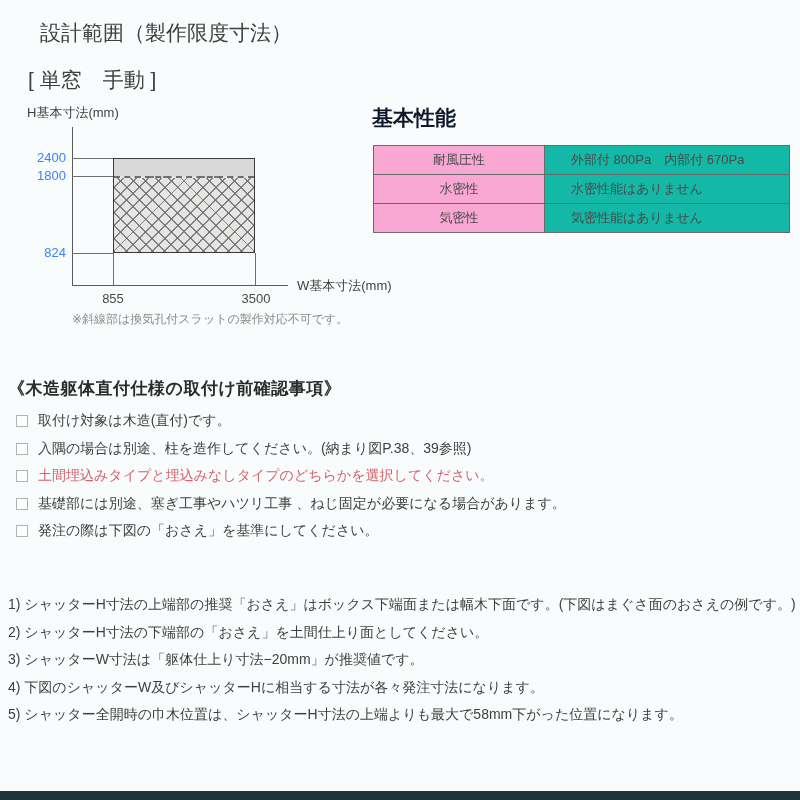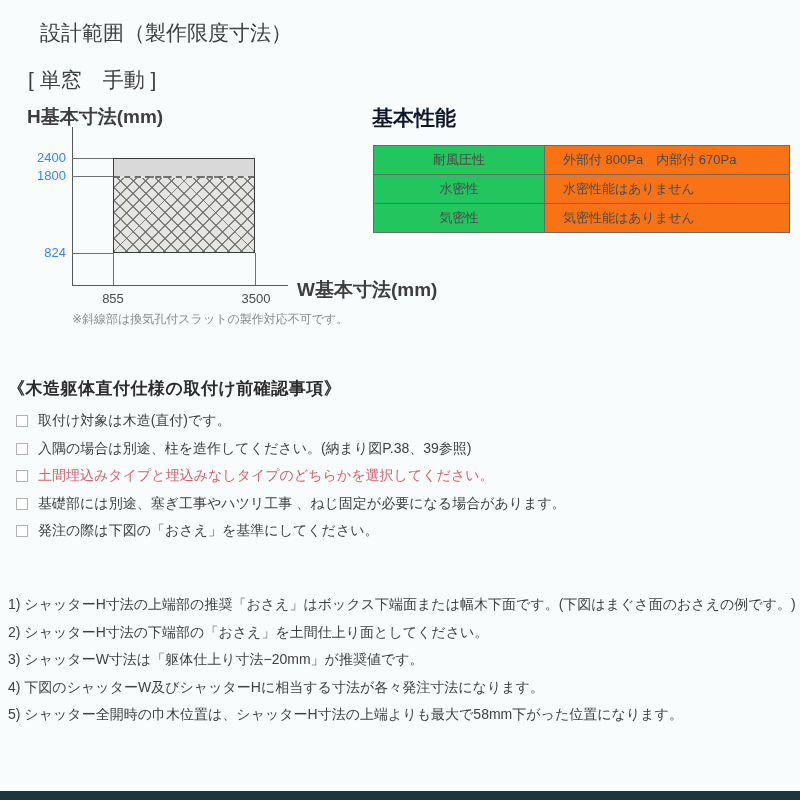--- a/index.html
+++ b/index.html
@@ -4,21 +4,21 @@
 <style>
   html,body{margin:0;padding:0;}
   body{
     width:800px;height:800px;position:relative;overflow:hidden;
     background:#f9fcfc;
     font-family:"Liberation Sans","DejaVu Sans",sans-serif;
     color:#3e3e3e;
   }
   .abs{position:absolute;}
   .t15{font-size:21px;}
-  .t13{font-size:19px;font-weight:bold;}
+  .t13{font-size:13px;}
   .t12{font-size:12px;}
   .bold{font-weight:bold;}
 
   
   .axis-line{background:#5a5a5a;}
   .grid-line{background:#707070;}
   .ytick{width:42px;text-align:right;font-size:13px;color:#3b82f6;}
   .xtick{width:50px;text-align:center;font-size:13px;color:#4a4a4a;}
   .range-rect{
     left:113px;top:158px;width:142px;height:95px;
@@ -35,22 +35,22 @@
   }
   .chart-note{color:#8a8a8a;}
 
   
   .perf-table{
     left:373px;top:145px;width:417px;
     border-collapse:collapse;table-layout:fixed;
     font-size:13px;color:#4a4a4a;
   }
   .perf-table td{border:1px solid #6a6a6a;height:28px;padding:0;}
-  .perf-table td.lbl{width:170px;text-align:center;background:#22c55e;}
-  .perf-table td.val{padding-left:18px;background:#f97316;}
+  .perf-table td.lbl{width:170px;text-align:center;background:#f9a8d4;}
+  .perf-table td.val{padding-left:26px;background:#14b8a6;}
 
   
   .check-heading{font-size:17px;font-weight:bold;color:#2b2b2b;letter-spacing:.5px;}
   .checklist{left:16px;top:412px;display:flex;flex-direction:column;gap:9.5px;}
   .check-item{display:flex;align-items:center;height:18px;font-size:14px;}
   .checkbox{
     width:12px;height:12px;flex:0 0 12px;margin-right:10px;
     border:1px solid #b2b2b2;background:#fff;box-sizing:border-box;
   }
   .red{color:#d4606a;}

